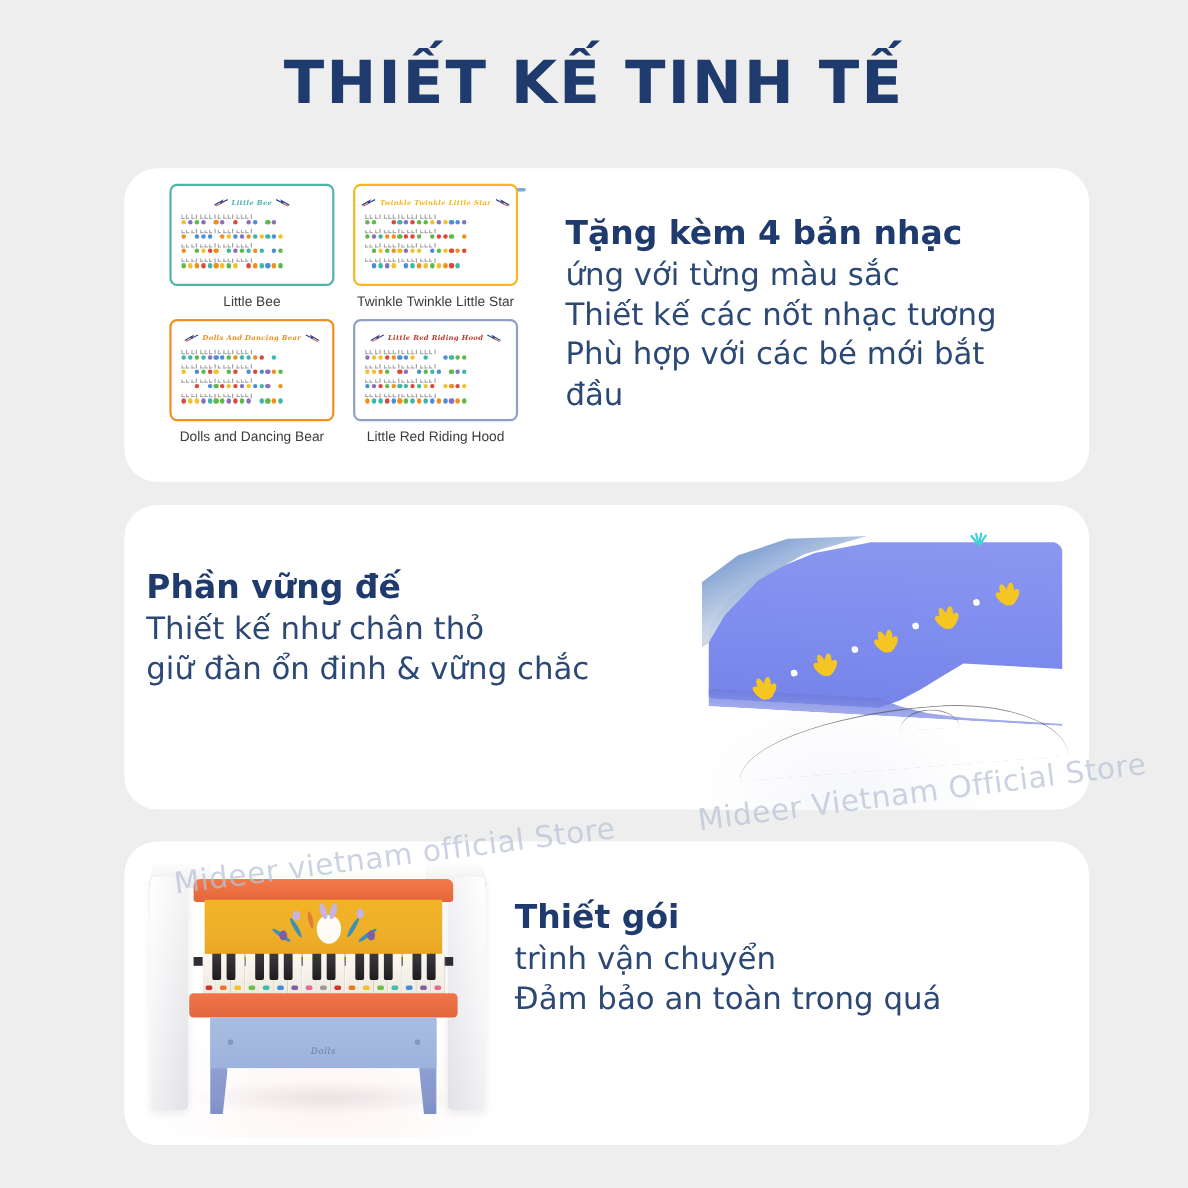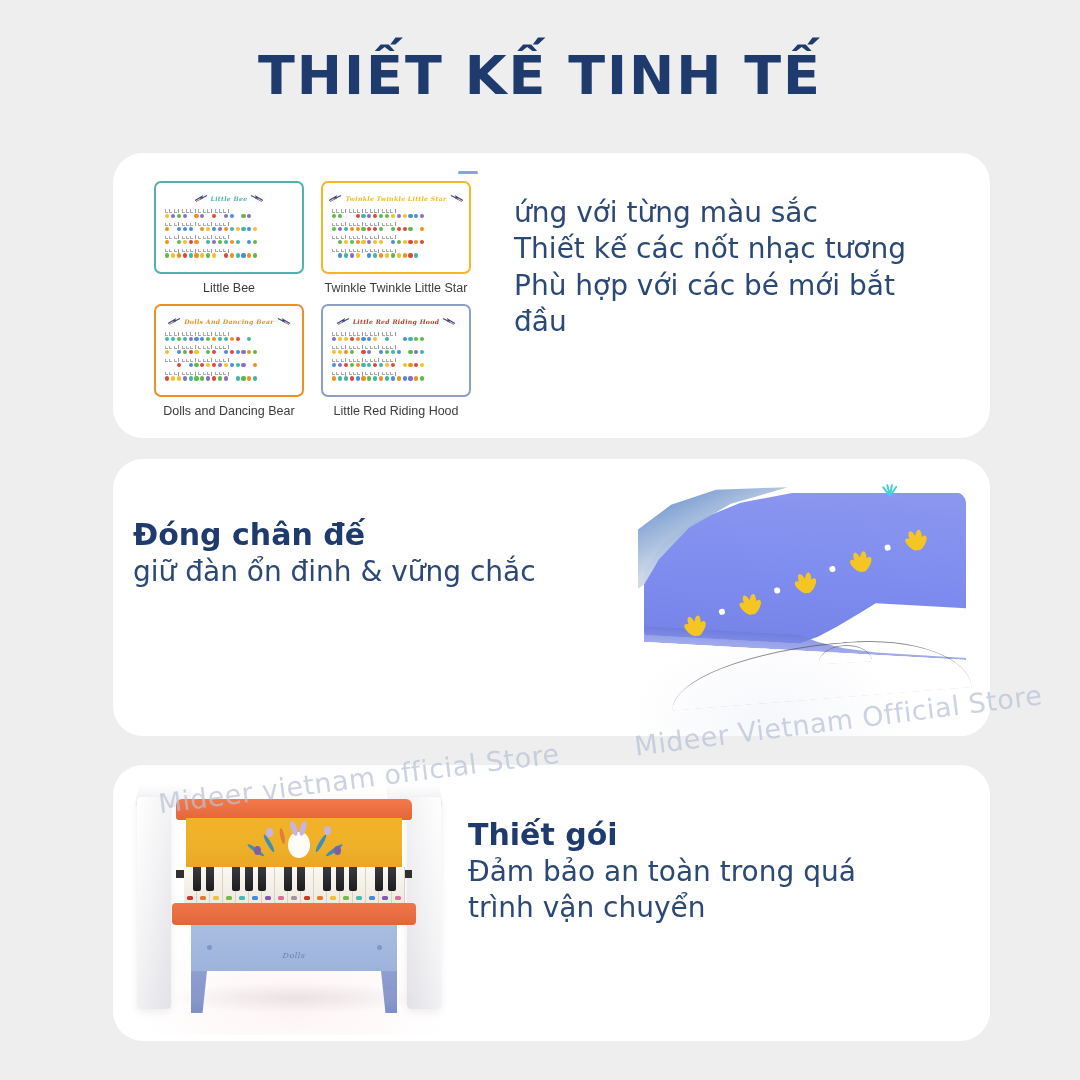--- a/index.html
+++ b/index.html
@@ -42,21 +42,21 @@
     line-height: 1.30;
   }
   .txt-body div { white-space: nowrap; }
 
   #text-1 { position: absolute; left: 401px; top: 42px; width: 460px; }
   #text-2 { position: absolute; left: 20px;  top: 58px; width: 500px; }
   #text-3 { position: absolute; left: 355px; top: 52px; width: 470px; }
 
   
   .sheets {
-    position: absolute; left: 33px; top: 18px;
+    position: absolute; left: 33px; top: 4px;
     width: 330px; height: 262px;
   }
   .sheet-cell { position: absolute; width: 150px; }
   .sheet-cell.c0 { left: 8px;   top: 10px; }
   .sheet-cell.c1 { left: 175px; top: 10px; }
   .sheet-cell.c2 { left: 8px;   top: 133px; }
   .sheet-cell.c3 { left: 175px; top: 133px; }
 
   .sheet-thumb {
     width: 150px; height: 93px;
@@ -926,34 +926,36 @@
                 <span class="dot" style="background: rgb(95, 185, 74);"></span>
               </div>
             </div>
         </div>
         <div class="sheet-label">Little Red Riding Hood</div>
       </div>
 
     </div>
 
     <div id="text-1">
+      <div class="txt-head">Tặng kèm 4 bản nhạc</div>
       <div class="txt-body">
         <div>ứng với từng màu sắc</div>
         <div>Thiết kế các nốt nhạc tương</div>
         <div>Phù hợp với các bé mới bắt</div>
         <div>đầu</div>
       </div>
     </div>
   </div>
 
   <div class="card" id="card-2">
 
     <div id="text-2">
-      <div class="txt-head">Đóng chân đế</div>
+      <div class="txt-head">Phần vững đế</div>
       <div class="txt-body">
+        <div>Thiết kế như chân thỏ</div>
         <div>giữ đàn ổn đinh &amp; vững chắc</div>
       </div>
     </div>
 
     <div class="stand-photo">
       <div class="stand-bg"></div>
       <div class="stand-panel"></div>
       <div class="stand-inner"></div>
       <div class="stand-edge"></div>
       <div class="stand-sweep"></div>
@@ -1105,22 +1107,22 @@
         </div>
         <div class="leg-l"></div>
         <div class="leg-r"></div>
       </div>
       <div class="piano-shadow"></div>
     </div>
 
     <div id="text-3">
       <div class="txt-head">Thiết gói</div>
       <div class="txt-body">
+        <div>trình vận chuyển</div>
         <div>Đảm bảo an toàn trong quá</div>
-        <div>trình vận chuyển</div>
       </div>
     </div>
   </div>
 
   <div class="watermark" id="wm-1">Mideer Vietnam Official Store</div>
   <div class="watermark" id="wm-2">Mideer vietnam official Store</div>
 
 </div>
 
 </body></html>

